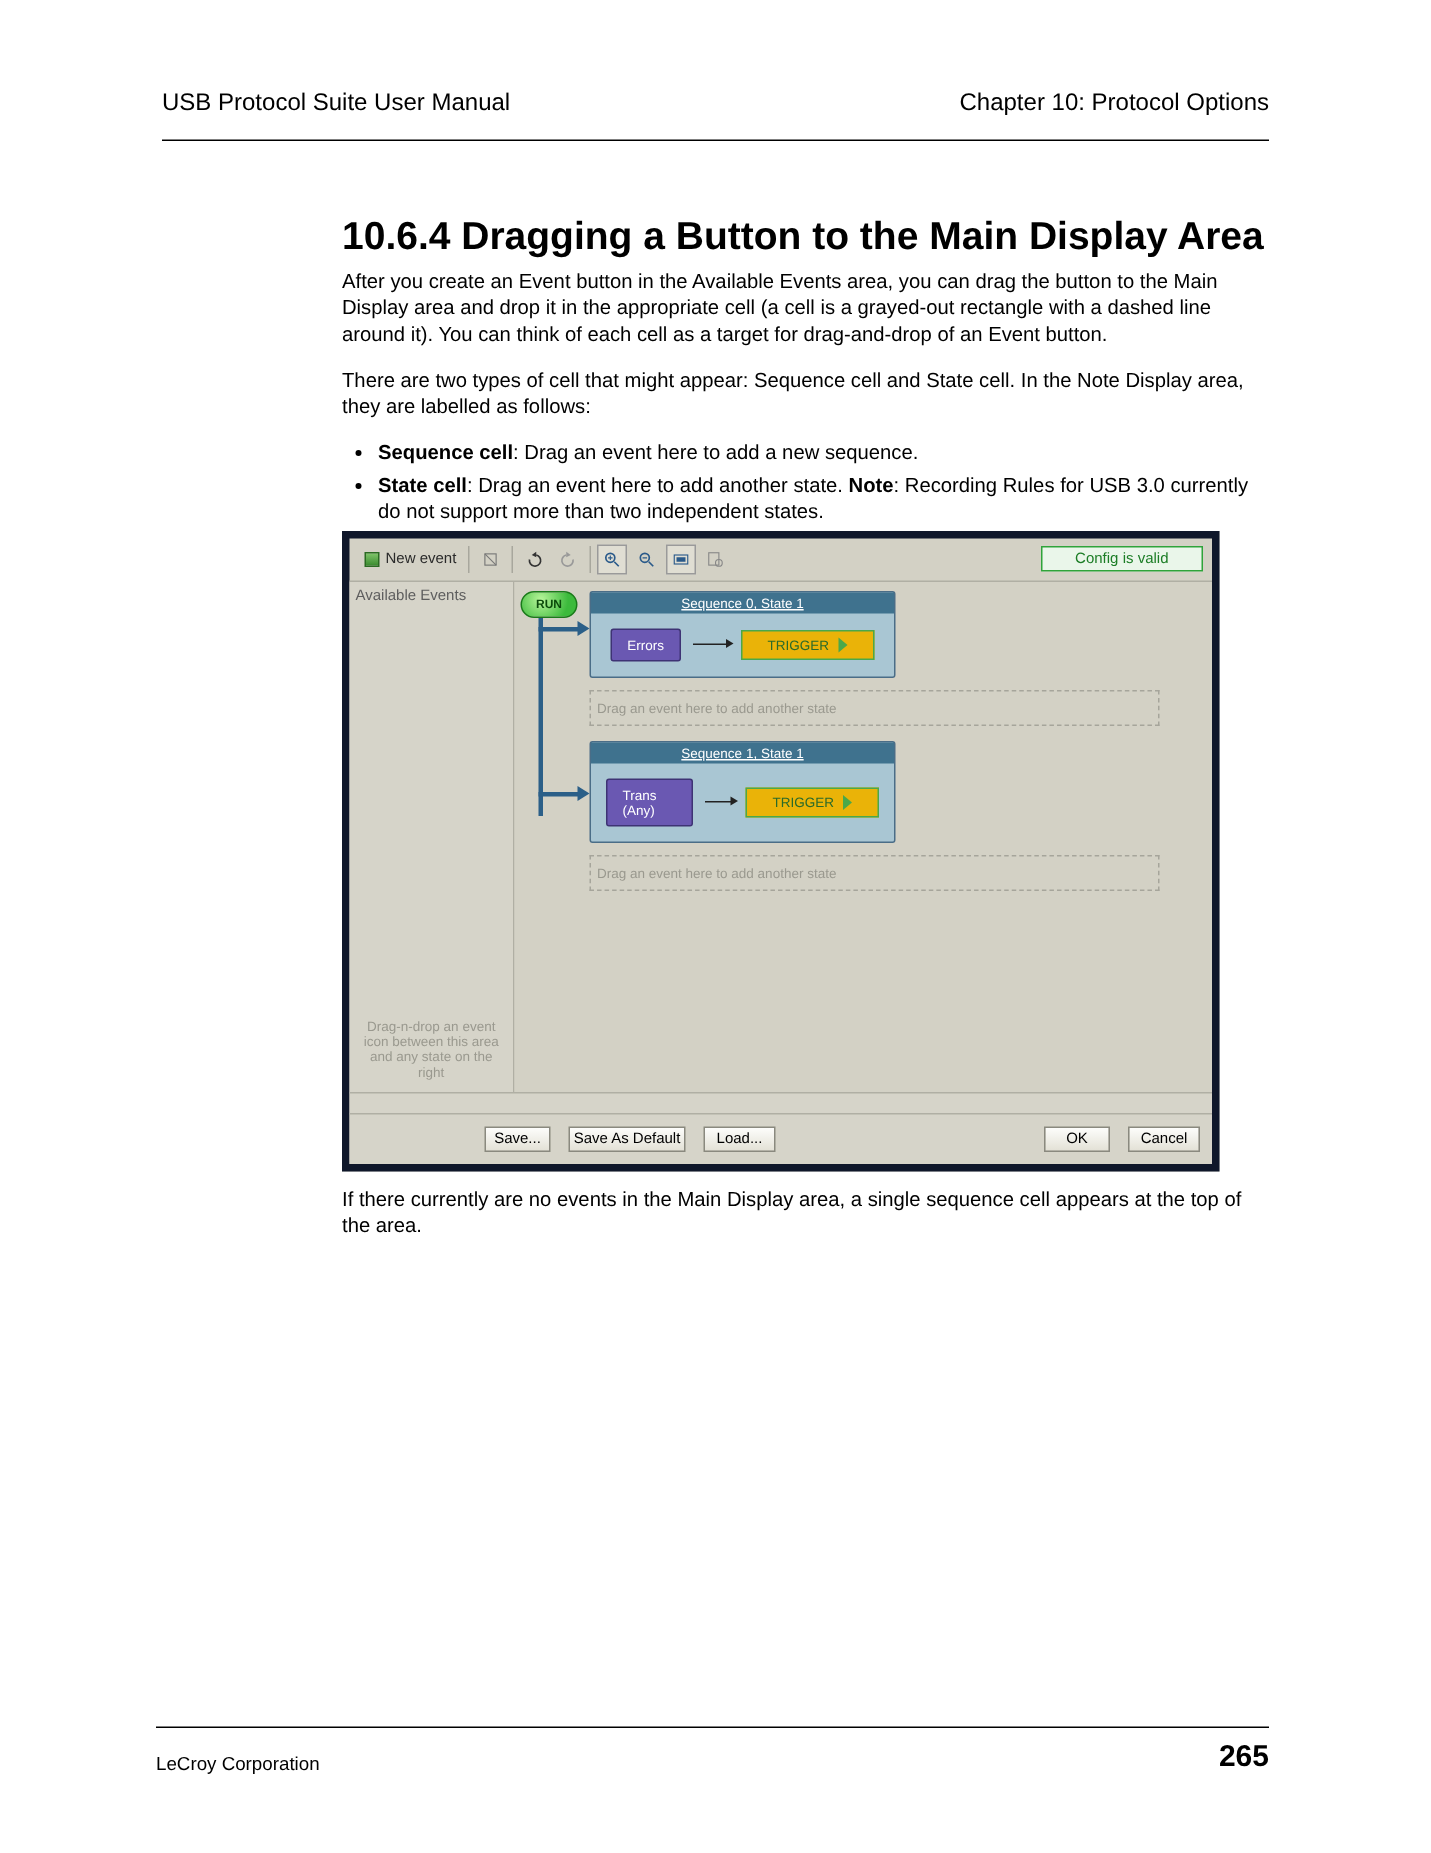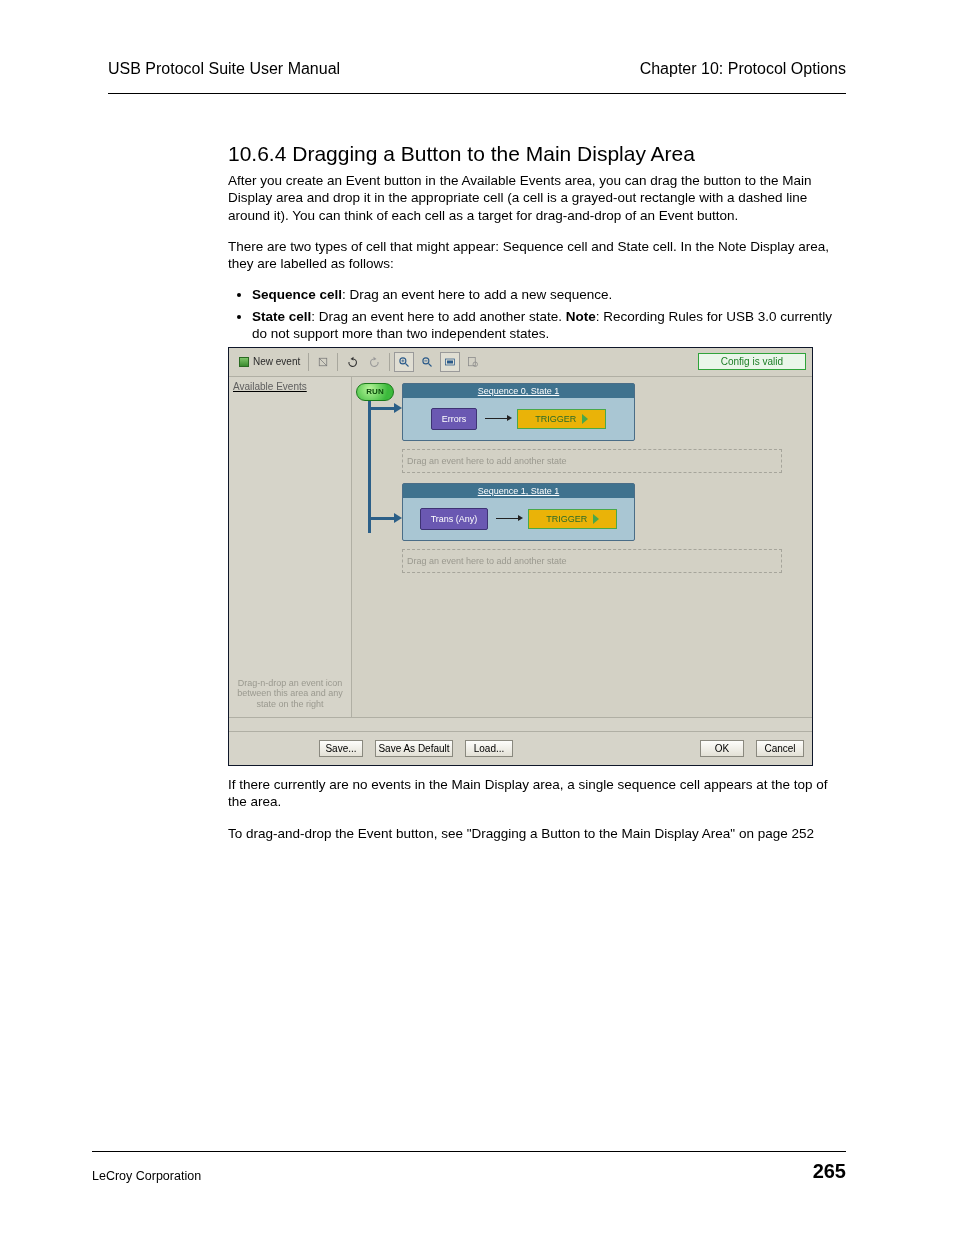--- a/index.html
+++ b/index.html
@@ -22,34 +22,34 @@
     font-size: 16px;
     padding-bottom: 15px;
     border-bottom: 1px solid #000;
     margin-bottom: 48px;
   }
   .content {
     margin-left: 120px;
     margin-right: 0;
   }
   h2.section-title {
-    font-size: 21px;
-    font-weight: normal;
+    font-size: 26px;
+    font-weight: bold;
     margin: 0 0 6px 0;
   }
   p.body { font-size: 13.5px; line-height: 1.28; margin: 0 0 14px 0; }
   ul.bullets { list-style: disc; padding-left: 24px; margin: 0 0 4px 0; }
   ul.bullets li { font-size: 13.5px; line-height: 1.3; margin-bottom: 4px; }
   .b { font-weight: bold; }
 
   
   .app {
     width: 585px;
     background: #d3d1c5;
-    border: 1px solid #0f172a;
+    border: 5px solid #0f172a;
     font-family: Tahoma, Arial, sans-serif;
     margin: 2px 0 10px 0;
   }
   .toolbar {
     display: flex;
     align-items: center;
     padding: 4px 6px;
     gap: 3px;
     border-bottom: 1px solid #b0afa4;
   }
@@ -74,26 +74,25 @@
     color: #1c7d26;
     font-size: 10px;
     padding: 2px 22px;
     background: #eaf6ea;
   }
   .workspace {
     display: flex;
     min-height: 340px;
   }
   .sidebar {
-    width: 123px;
+    width: 110px;
     border-right: 1px solid #b0afa4;
     background: #d6d4c9;
     position: relative;
     padding: 4px;
-    text-decoration: underline;
   }
   .sidebar .av-label { font-size:10px; color:#5e5e5e; }
   .sidebar .hint {
     position: absolute;
     bottom: 8px; left:6px; right:6px;
     font-size: 9px;
     color: #9a998f;
     text-align: center;
     line-height: 1.15;
   }
@@ -128,21 +127,21 @@
   }
   .flowarrow::after{
     content:"";
     position:absolute; right:-6px; top:-4px;
     border-left:8px solid #2b5f88;
     border-top:5px solid transparent;
     border-bottom:5px solid transparent;
   }
   .seq-box {
     margin-left: 42px;
-    width: 233px;
+    width: 204px;
     border: 1px solid #4a6d87;
     background: #a9c6d3;
     border-radius: 2px;
   }
   .seq-title {
     background: #3f728e;
     color: #fff;
     font-size: 9px;
     text-align: center;
     padding: 2px 0;
@@ -208,21 +207,21 @@
     padding: 2px 0;
     min-width: 64px;
     text-align:center;
   }
   .btn-row .rightgroup { margin-left:auto; display:flex; gap:12px;align-items:center;}
   .leftpad { width:70px; }
 
   .ftr {
     position: absolute;
     bottom: 52px;
-    left: 92px; right: 108px;
+    left: 104px; right: 108px;
     border-top: 1px solid #000;
     padding-top: 8px;
     display:flex;
     justify-content:space-between;
     align-items:flex-end;
   }
   .ftr .corp { font-size: 12.5px; }
   .ftr .pnum { font-size: 20px; font-weight: bold; font-family: Arial, sans-serif;}
   svg.icon { width:12px; height:12px; }
 </style>
@@ -355,20 +354,19 @@
         <span class="wbtn" style="min-width:78px;">Save As Default</span>
         <span class="wbtn" style="min-width:48px;">Load...</span>
         <span class="rightgroup">
           <span class="wbtn" style="min-width:44px;">OK</span>
           <span class="wbtn" style="min-width:48px;">Cancel</span>
         </span>
       </div>
     </div>
 
     <p class="body">If there currently are no events in the Main Display area, a single sequence cell appears at the top of the area.</p>
-    <p class="body">To drag-and-drop the Event button, see "Dragging a Button to the Main Display Area" on page 252</p>
   </div>
 
   <div class="ftr">
     <span class="corp">LeCroy Corporation</span>
     <span class="pnum">265</span>
   </div>
 </div>
 
 </body></html>

